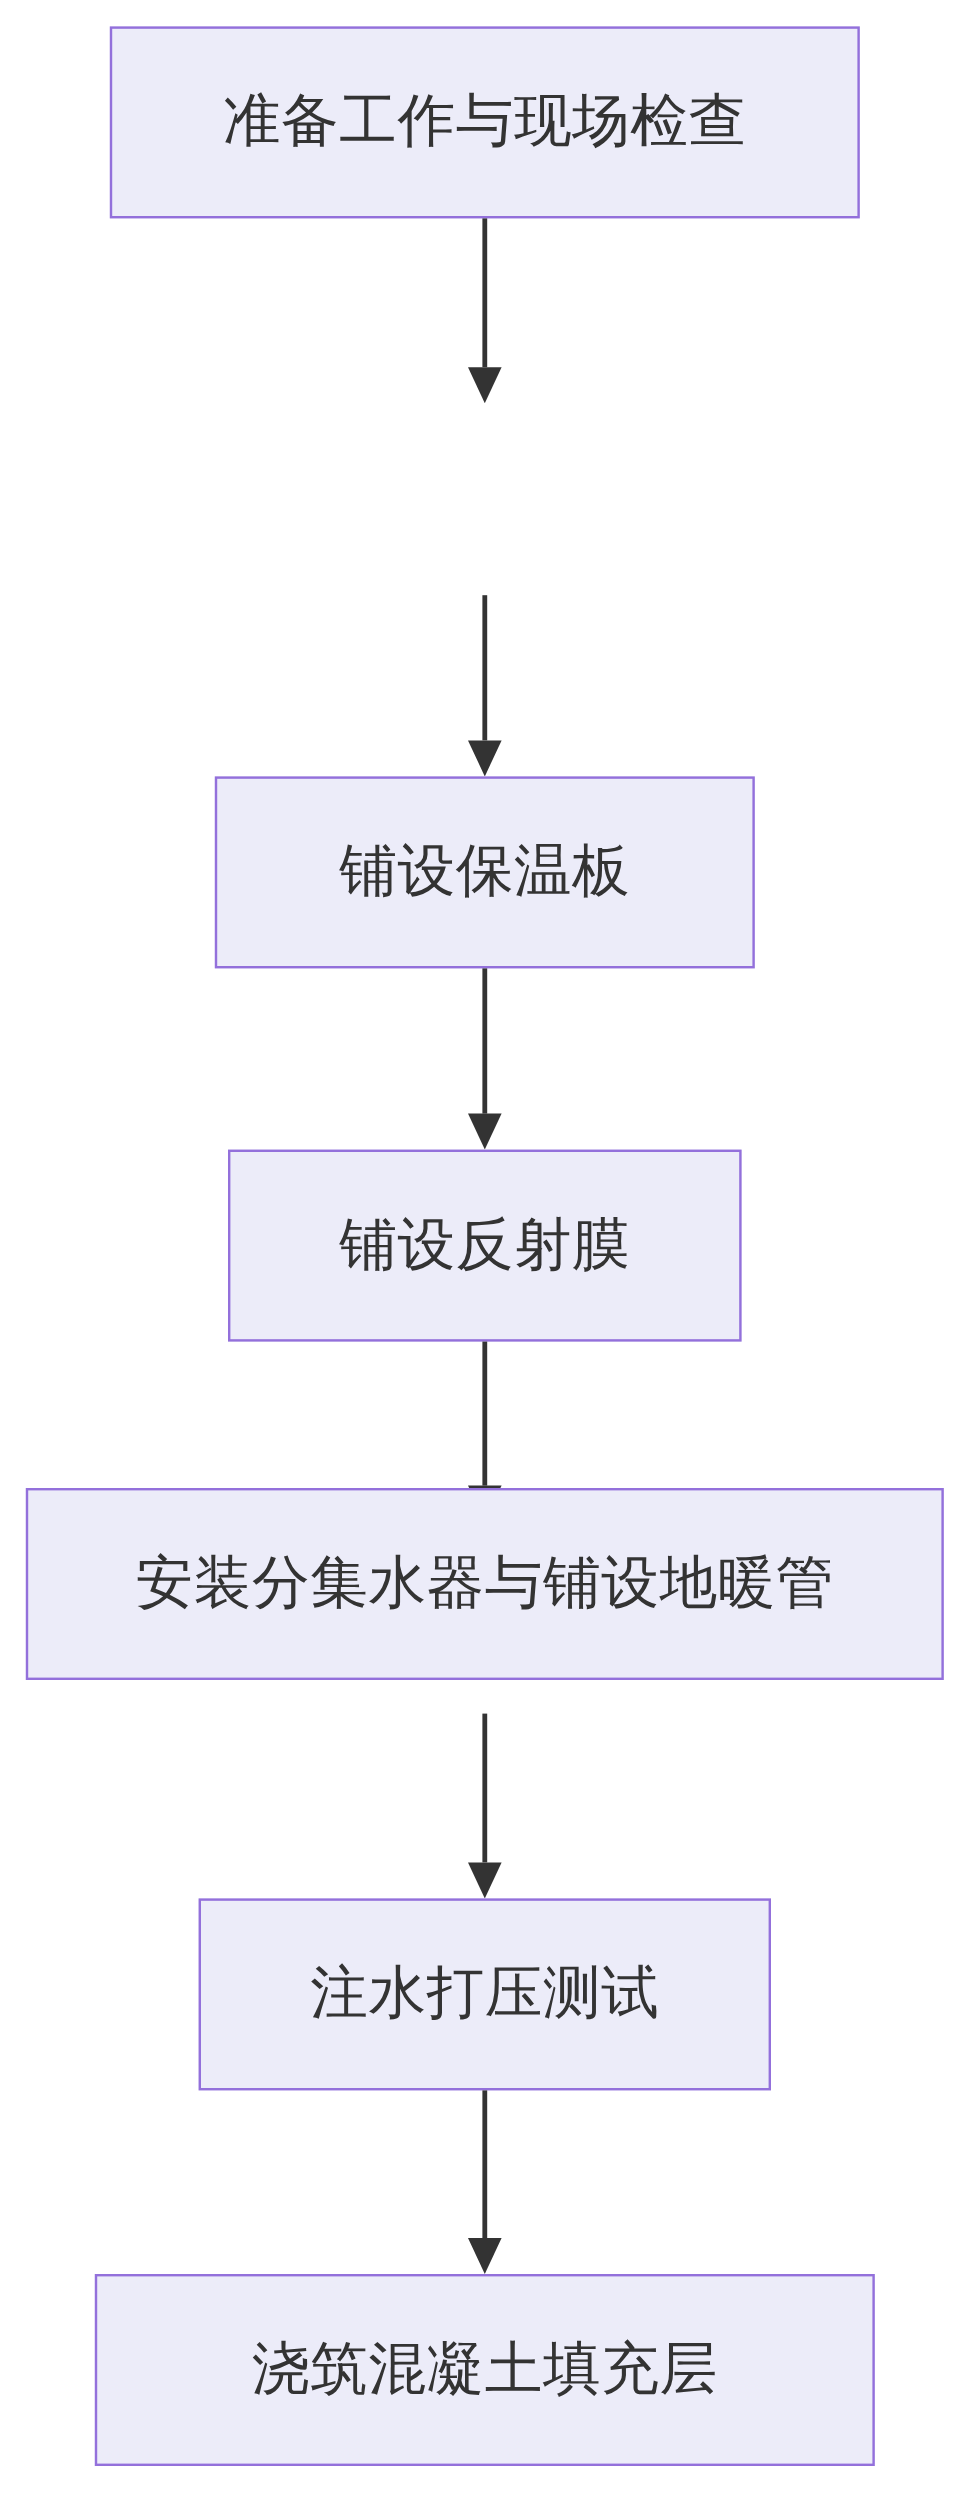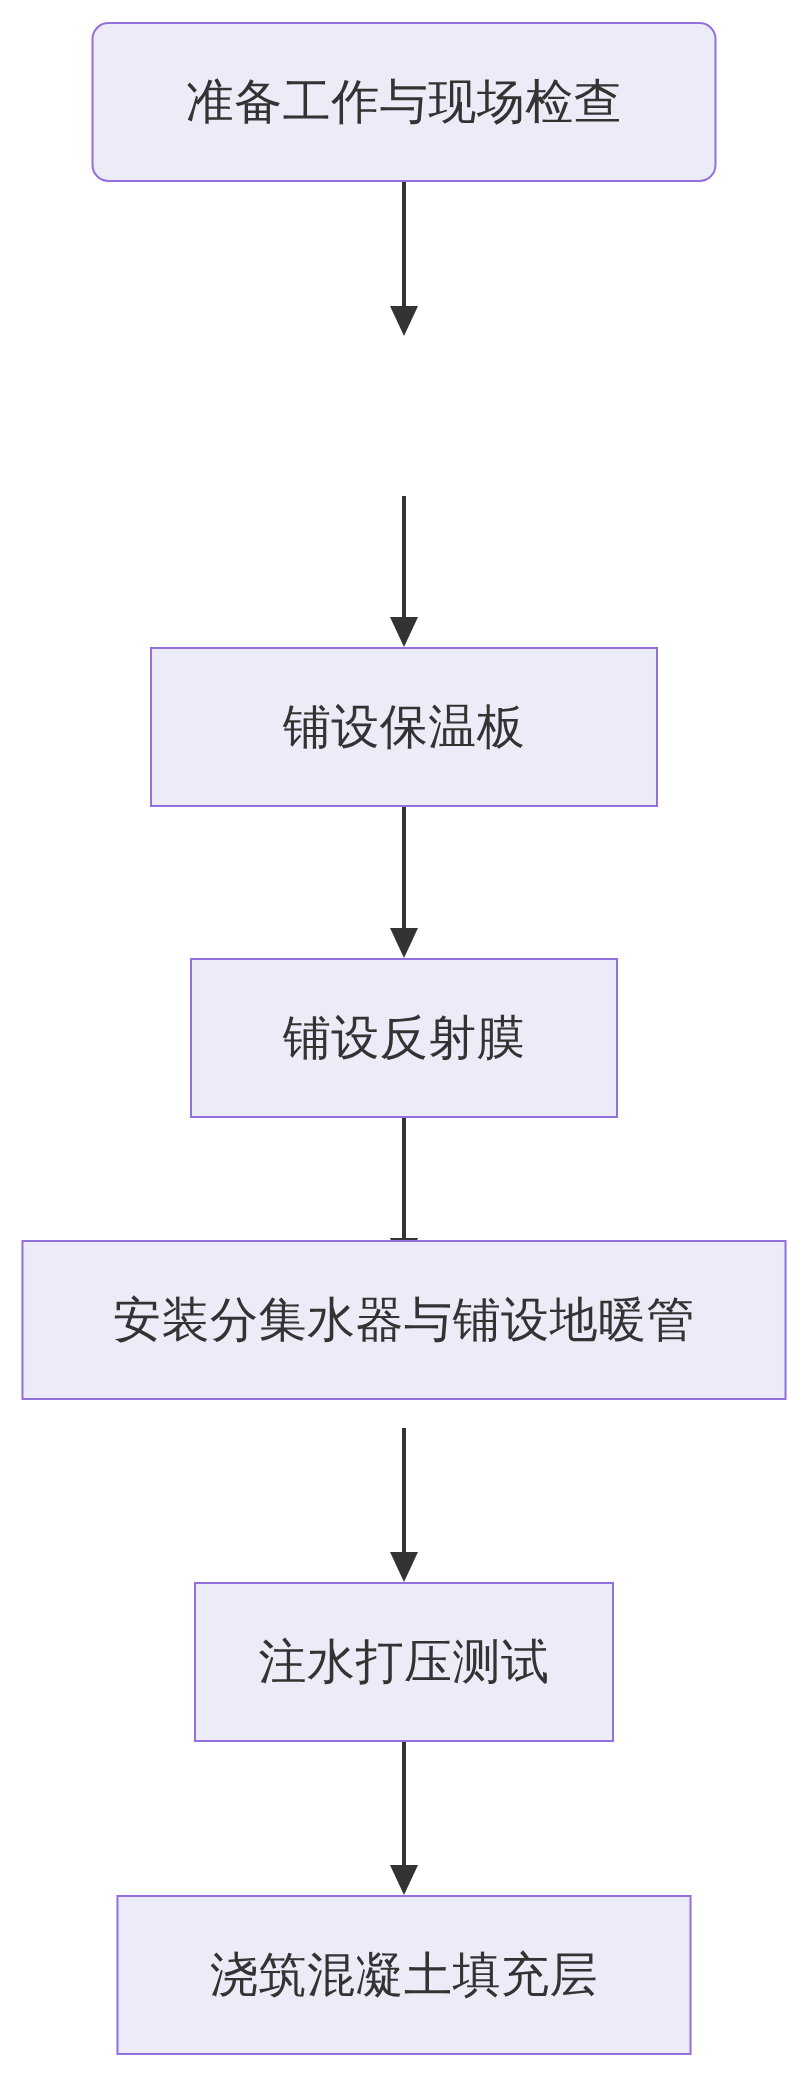--- a/index.html
+++ b/index.html
@@ -52,36 +52,36 @@
     border-left: 14px solid transparent;
     border-right: 14px solid transparent;
     border-top: 30px solid #333333;
   }
 </style>
 </head>
 <body>
 
 <div class="canvas">
 
-  <div class="flow-node" style="top:22px; width:625px;border-radius:17px;">
+  <div class="flow-node" style="top:22px; width:625px;">
     <span>准备工作与现场检查</span>
   </div>
 
   <div class="flow-arrow" style="top:182px; height:154px;">
     <div class="arrow-stem"></div>
     <div class="arrow-head"></div>
   </div>
 
 
   <div class="flow-arrow" style="top:496px; height:151px;">
     <div class="arrow-stem"></div>
     <div class="arrow-head"></div>
   </div>
 
-  <div class="flow-node" style="top:647px; width:508px;">
+  <div class="flow-node" style="top:647px; width:450px;">
     <span>铺设保温板</span>
   </div>
 
   <div class="flow-arrow" style="top:807px; height:151px;">
     <div class="arrow-stem"></div>
     <div class="arrow-head"></div>
   </div>
 
   <div class="flow-node" style="top:958px; width:428px;">
     <span>铺设反射膜</span>
@@ -94,26 +94,26 @@
 
   <div class="flow-node" style="top:1240px; width:765px;">
     <span>安装分集水器与铺设地暖管</span>
   </div>
 
   <div class="flow-arrow" style="top:1428px; height:154px;">
     <div class="arrow-stem"></div>
     <div class="arrow-head"></div>
   </div>
 
-  <div class="flow-node" style="top:1582px; width:420px;">
+  <div class="flow-node" style="top:1582px; width:477px;">
     <span>注水打压测试</span>
   </div>
 
   <div class="flow-arrow" style="top:1742px; height:153px;">
     <div class="arrow-stem"></div>
     <div class="arrow-head"></div>
   </div>
 
-  <div class="flow-node" style="top:1895px; width:575px;text-align:right;">
+  <div class="flow-node" style="top:1895px; width:650px;text-align:right;">
     <span>浇筑混凝土填充层</span>
   </div>
 
 </div>
 
 </body></html>

